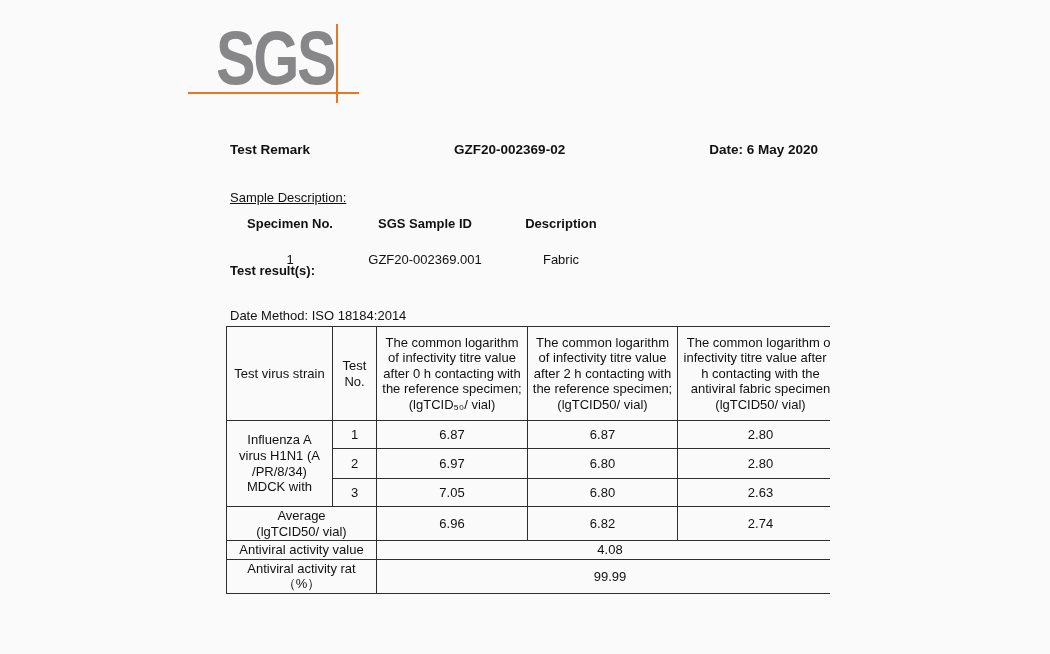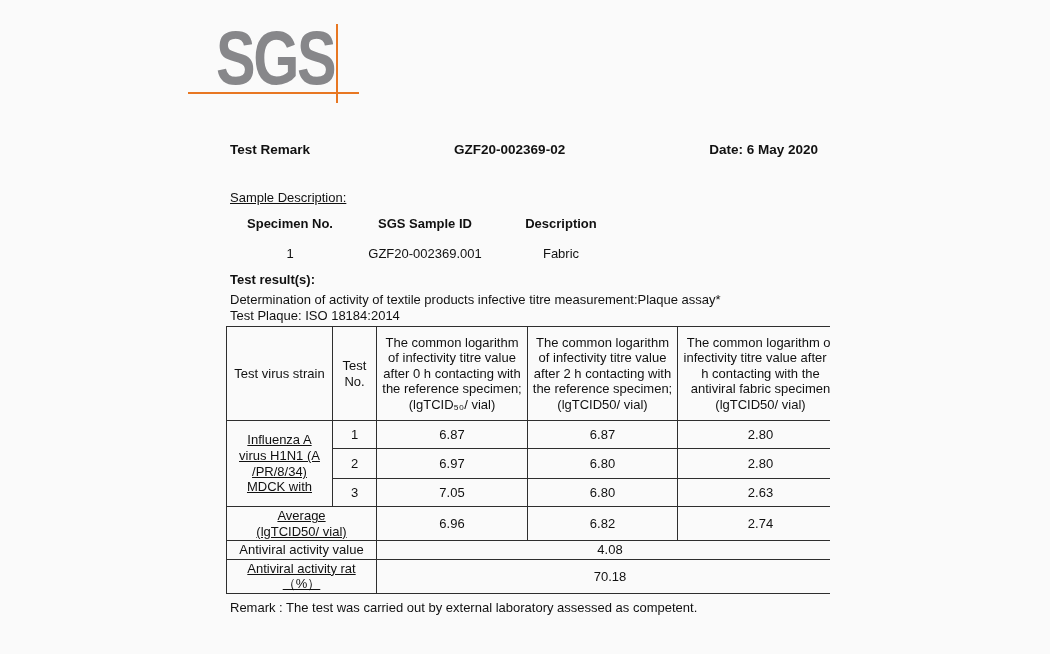--- a/index.html
+++ b/index.html
@@ -66,31 +66,31 @@
     top: 190px;
     font-size: 13px;
     text-decoration: underline;
   }
   .sample-grid {
     position: absolute;
     left: 230px;
     top: 216px;
     display: grid;
     grid-template-columns: 120px 150px 122px;
-    row-gap: 15px;
+    row-gap: 21px;
     font-size: 13px;
     text-align: center;
   }
   .sample-grid .hd { font-weight: 700; }
 
   
   .tr-heading {
     position: absolute;
     left: 230px;
-    top: 272px;
+    top: 263px;
     font-size: 13px;
     font-weight: 700;
   }
   .tr-desc {
     position: absolute;
     left: 230px;
     top: 292px;
     font-size: 13px;
   }
   .tr-method {
@@ -120,21 +120,21 @@
     line-height: 1.2;
     overflow: hidden;
   }
   tr.hdr { height: 94px; }
   tr.r1  { height: 28px; }
   tr.r2  { height: 30px; }
   tr.r3  { height: 28px; }
   tr.avg { height: 31px; margin-top: 42px; }
   tr.val { height: 18px; margin-left: 44px; }
   tr.rate{ height: 32px; }
-  .blk { display: block; text-decoration: underline; }
+  .blk { display: block; }
 
   
   .remark {
     position: absolute;
     left: 230px;
     top: 600px;
     font-size: 13px;
   }
 </style>
 </head>
@@ -156,22 +156,21 @@
   <div class="sample-grid">
     <span class="hd">Specimen No.</span>
     <span class="hd">SGS Sample ID</span>
     <span class="hd">Description</span>
     <span>1</span>
     <span>GZF20-002369.001</span>
     <span>Fabric</span>
   </div>
 
   <div class="tr-heading">Test result(s):</div>
-  <div class="tr-desc">Determination of activity of textile products infective titre measurement:Plaque assay*</div>
-  <div class="tr-method">Test Plaque: ISO 18184:2014</div>
+  <div class="tr-method">Date Method: ISO 18184:2014</div>
 
   <table class="results">
     <colgroup>
       <col style="width:106px">
       <col style="width:44px">
       <col style="width:151px">
       <col style="width:150px">
       <col style="width:166px">
     </colgroup>
     <tbody>
@@ -217,20 +216,19 @@
       </tr>
       <tr class="val">
         <td colspan="2">Antiviral activity value</td>
         <td colspan="3">4.08</td>
       </tr>
       <tr class="rate">
         <td colspan="2">
           <span class="blk">Antiviral activity rat</span>
           <span class="blk">（%）</span>
         </td>
-        <td colspan="3">70.18</td>
+        <td colspan="3">99.99</td>
       </tr>
     </tbody>
   </table>
 
-  <div class="remark">Remark : The test was carried out by external laboratory assessed as competent.</div>
 
 </div>
 
 </body></html>

